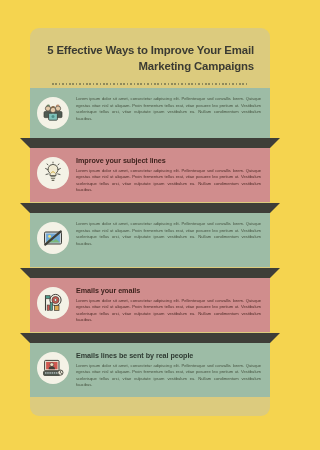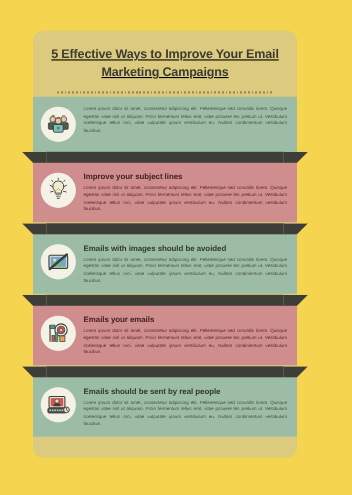--- a/index.html
+++ b/index.html
@@ -14,22 +14,21 @@
     position: absolute;
     left: 30px; top: 28px;
     width: 240px; height: 388px;
     background: #dccb7e;
     border-radius: 9px;
     overflow: hidden;
   }
 
   #title-block {
     padding: 14px 16px 0 16px;
-    text-align: center;
-    text-decoration: underline;
+    text-align: right;
   }
   #title {
     font-size: 11.4px;
     font-weight: bold;
     line-height: 1.42;
     color: #3b3b33;
     letter-spacing: -0.15px;
   }
   #title-divider {
     margin: 9px 6px 0 6px;
@@ -170,21 +169,20 @@
     <div class="icon-badge">
       <svg width="24" height="24" viewBox="0 0 24 24">
         <rect x="3.5" y="6" width="17" height="12" rx="1.2" fill="#cfd6da" stroke="#3f3f39" stroke-width="1"></rect>
         <rect x="5.1" y="7.6" width="13.8" height="8.8" fill="#6fa8d8"></rect>
         <circle cx="8.6" cy="10.4" r="1.4" fill="#f3e27a"></circle>
         <path d="M5.1 16.4l4.2-4.4 3.1 3 2.4-2.2 4.1 3.6z" fill="#7cb77a"></path>
         <line x1="4.2" y1="18.6" x2="19.8" y2="5.4" stroke="#3f3f39" stroke-width="2.2" stroke-linecap="round"></line>
       </svg>
     </div>
     <div class="band-text">
-      <div class="band-heading">Emails with images should be avoided</div>
       <div class="band-body">Lorem ipsum dolor sit amet, consectetur adipiscing elit. Pellentesque sed convallis lorem. Quisque egestas vitae nisl ut aliquam. Proin fermentum tellus erat, vitae posuere leo pretium ut. Vestibulum scelerisque tellus orci, vitae vulputate ipsum vestibulum eu. Nullam condimentum vestibulum faucibus.</div>
     </div>
   </div>
 </div>
 
 <div class="row" style="top:268px;">
   <div class="ribbon-shadow">
     <div class="sh sh-left"></div>
       <div class="sh sh-mid"></div>
       <div class="sh sh-right"></div>
@@ -229,17 +227,17 @@
           <rect x="8.4" y="16.4" width="1.5" height="1.1"></rect>
             <rect x="10.6" y="16.4" width="1.5" height="1.1"></rect>
           <rect x="12.8" y="16.4" width="1.5" height="1.1"></rect>
             <rect x="15" y="16.4" width="2.4" height="1.1"></rect>
         </g>
         <circle cx="19.4" cy="16.6" r="2.6" fill="#eae6d6" stroke="#3f3f39" stroke-width="0.9"></circle>
         <path d="M19.4 15v1.7l1.2 0.8" stroke="#3f3f39" stroke-width="0.8" fill="none" stroke-linecap="round"></path>
       </svg>
     </div>
     <div class="band-text">
-      <div class="band-heading">Emails should be sent by real people</div>
+      <div class="band-heading">Emails lines be sent by real people</div>
       <div class="band-body">Lorem ipsum dolor sit amet, consectetur adipiscing elit. Pellentesque sed convallis lorem. Quisque egestas vitae nisl ut aliquam. Proin fermentum tellus erat, vitae posuere leo pretium ut. Vestibulum scelerisque tellus orci, vitae vulputate ipsum vestibulum eu. Nullam condimentum vestibulum faucibus.</div>
     </div>
   </div>
 </div>
 
 </body></html>

